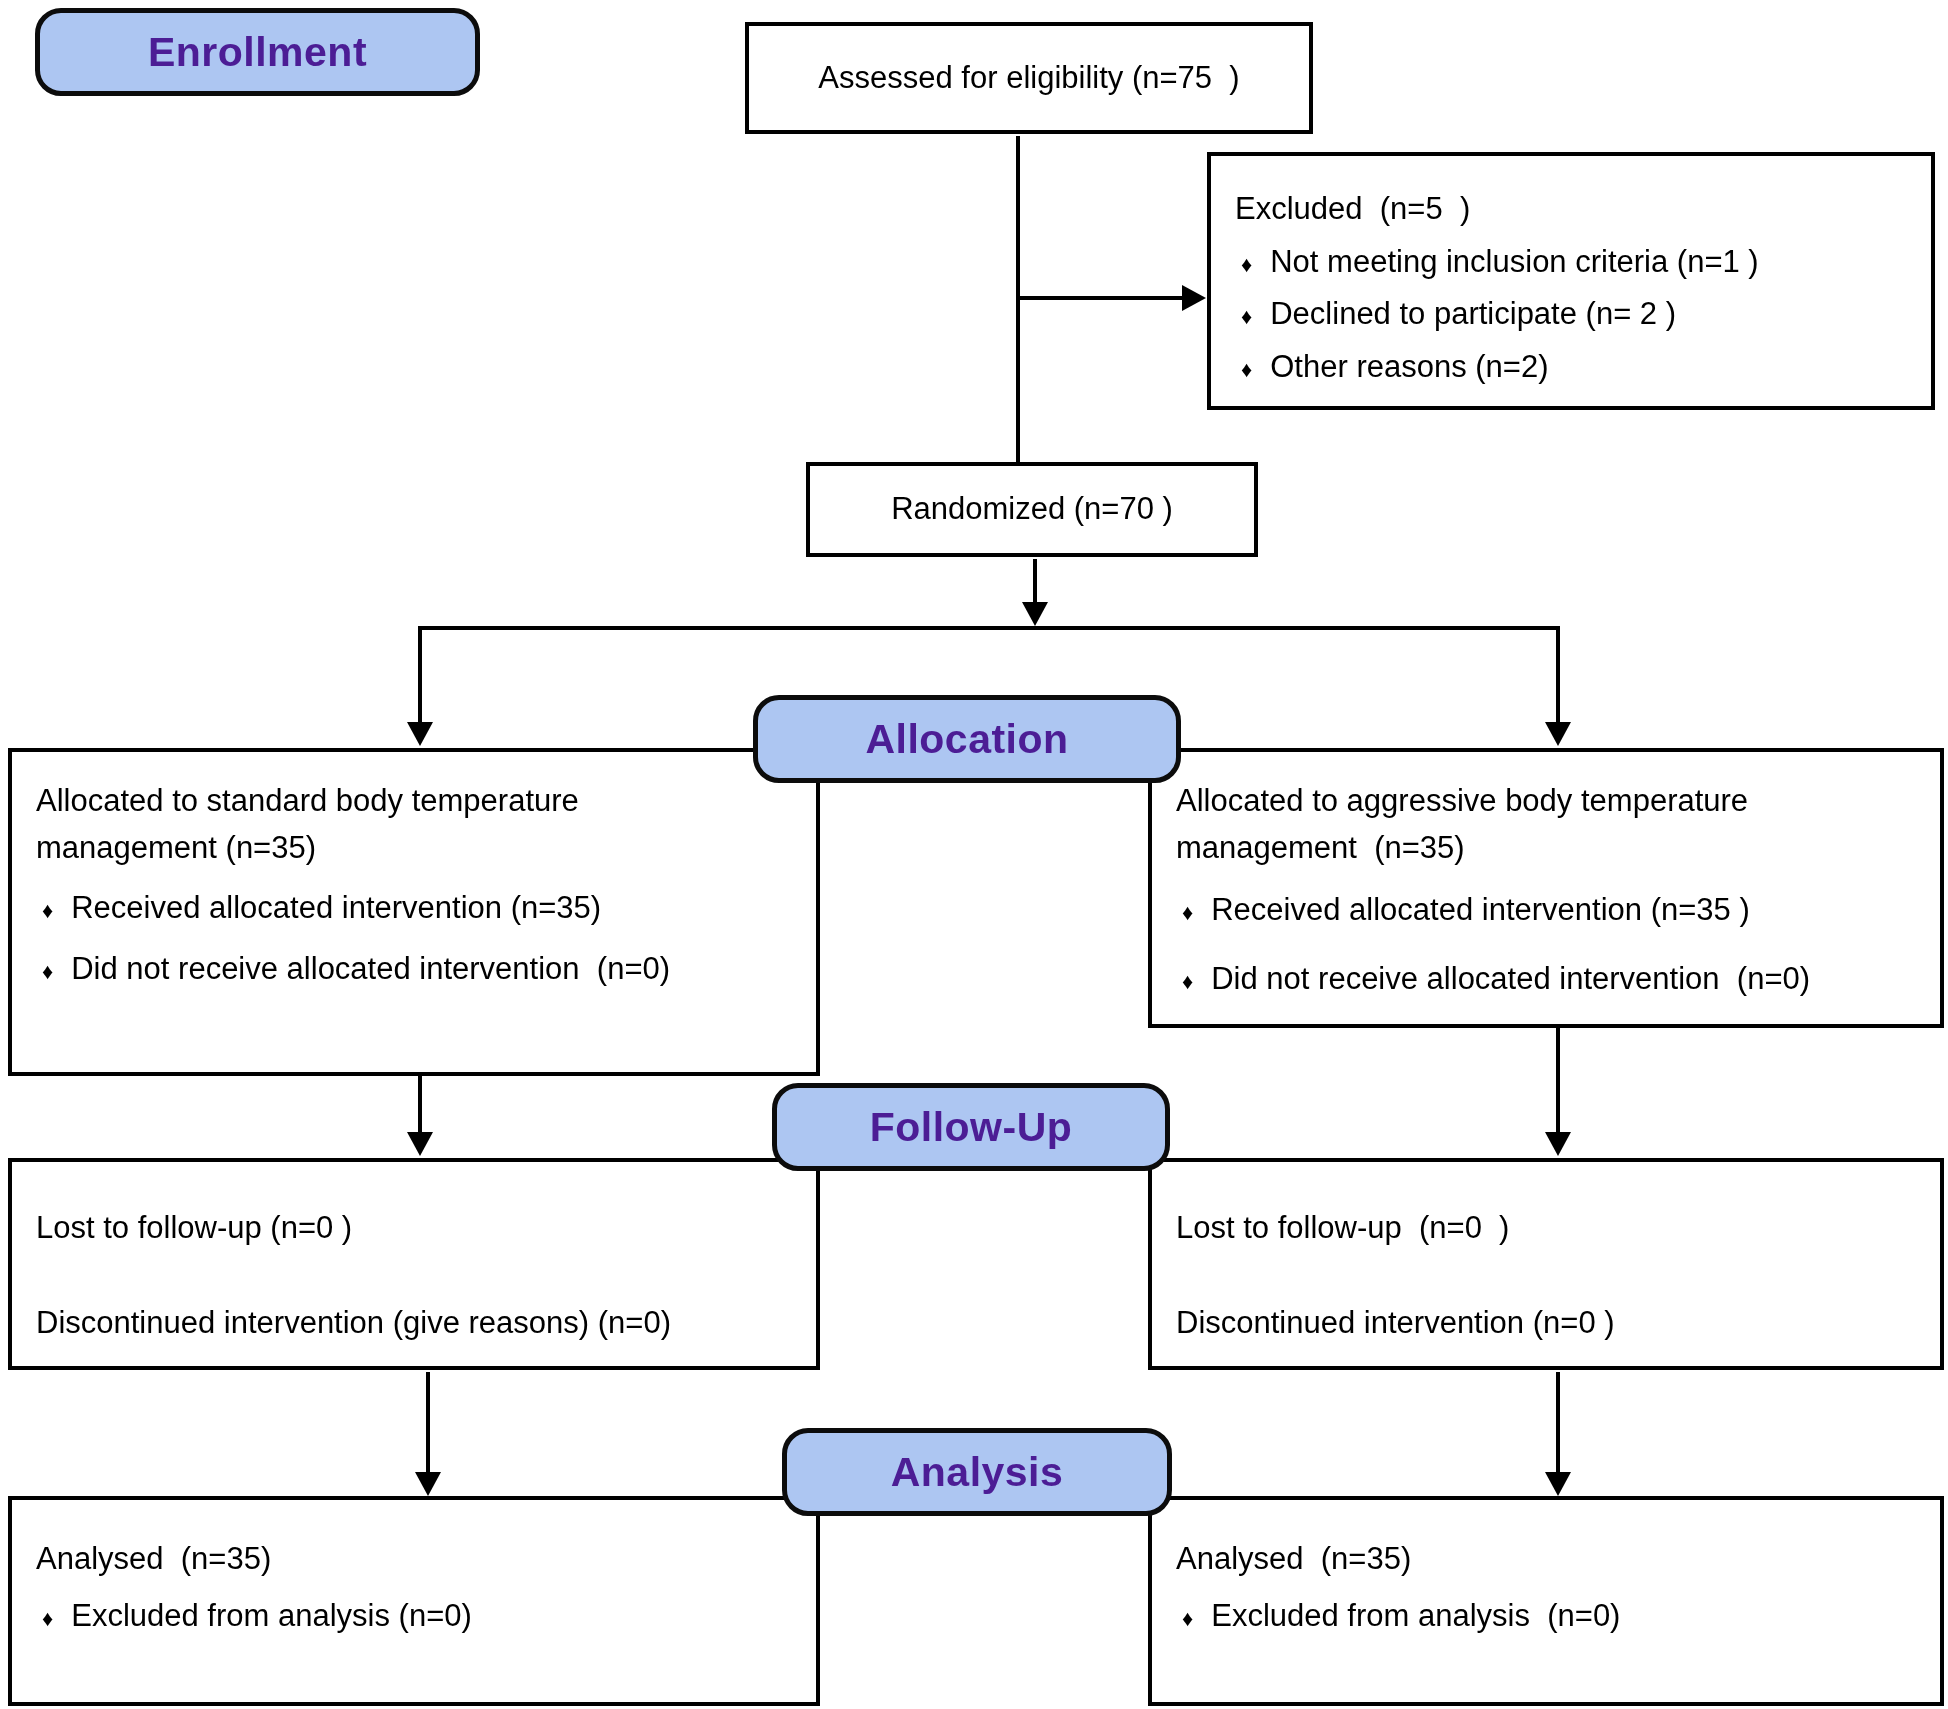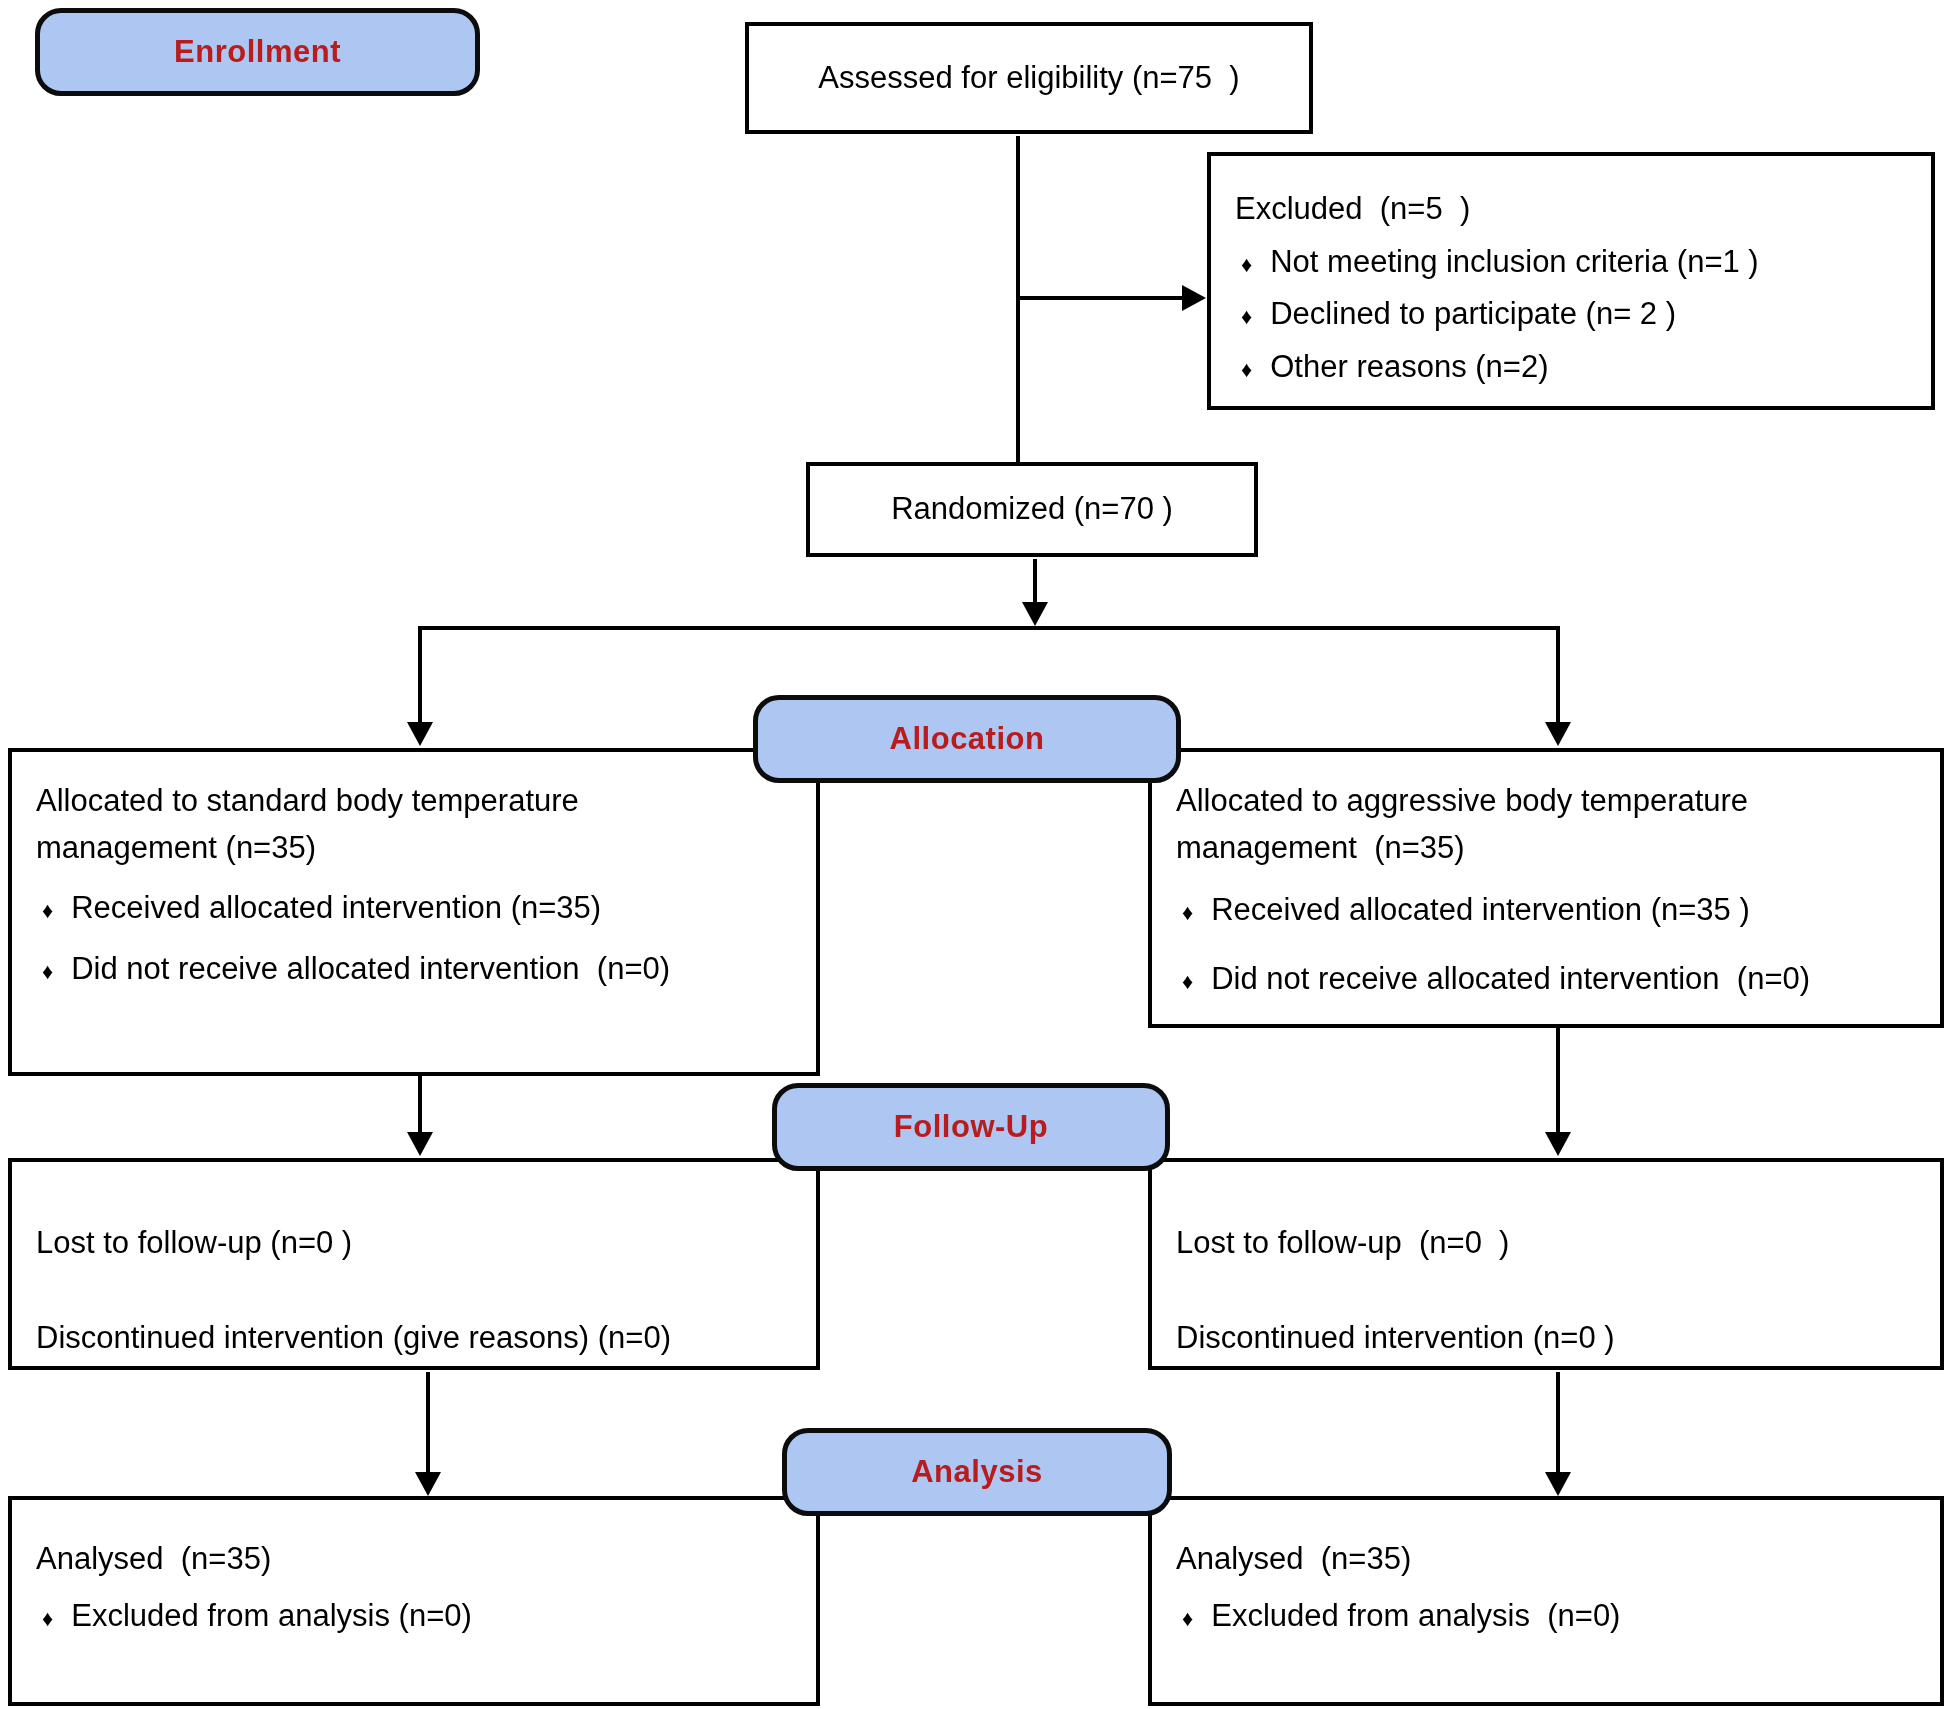--- a/index.html
+++ b/index.html
@@ -15,23 +15,23 @@
   .badge{
     position:absolute;
     background:#adc6f2;
     border:5px solid #0c0c0c;
     border-radius:26px;
     display:flex;align-items:center;justify-content:center;
     box-sizing:border-box;
     z-index:3;
   }
   .badge span{
-    font-size:31px;
+    font-size:41px;
     font-weight:bold;
-    color:#b91c1c;
+    color:#4c1d95;
     letter-spacing:0.5px;
   }
   
   .box{
     position:absolute;
     background:#ffffff;
     border:4px solid #000000;
     box-sizing:border-box;
     font-size:31px;
     line-height:1.5;
@@ -44,21 +44,21 @@
   .pad{padding:22px 24px;}
   .pre{white-space:pre-wrap;}
   .title-wrap{display:block;max-width:680px;}
   .bullet-row{display:flex;align-items:baseline;margin-top:14px;}
   .bullet-row .diamond{
     font-size:22px;
     margin:0 18px 0 6px;
     flex:0 0 auto;
   }
   .excl .bullet-row{margin-top:6px;}
-  .fu-line{margin-top:16px;}
+  .fu-line{margin-top:1px;}
   .fu-line + .fu-line{margin-top:48px;}
   
   .vline,.hline{position:absolute;background:#000000;z-index:1;}
   .vline{width:4px;}
   .hline{height:4px;}
   .arrow-down{
     position:absolute;width:0;height:0;z-index:1;
     border-left:13px solid transparent;
     border-right:13px solid transparent;
     border-top:24px solid #000000;

